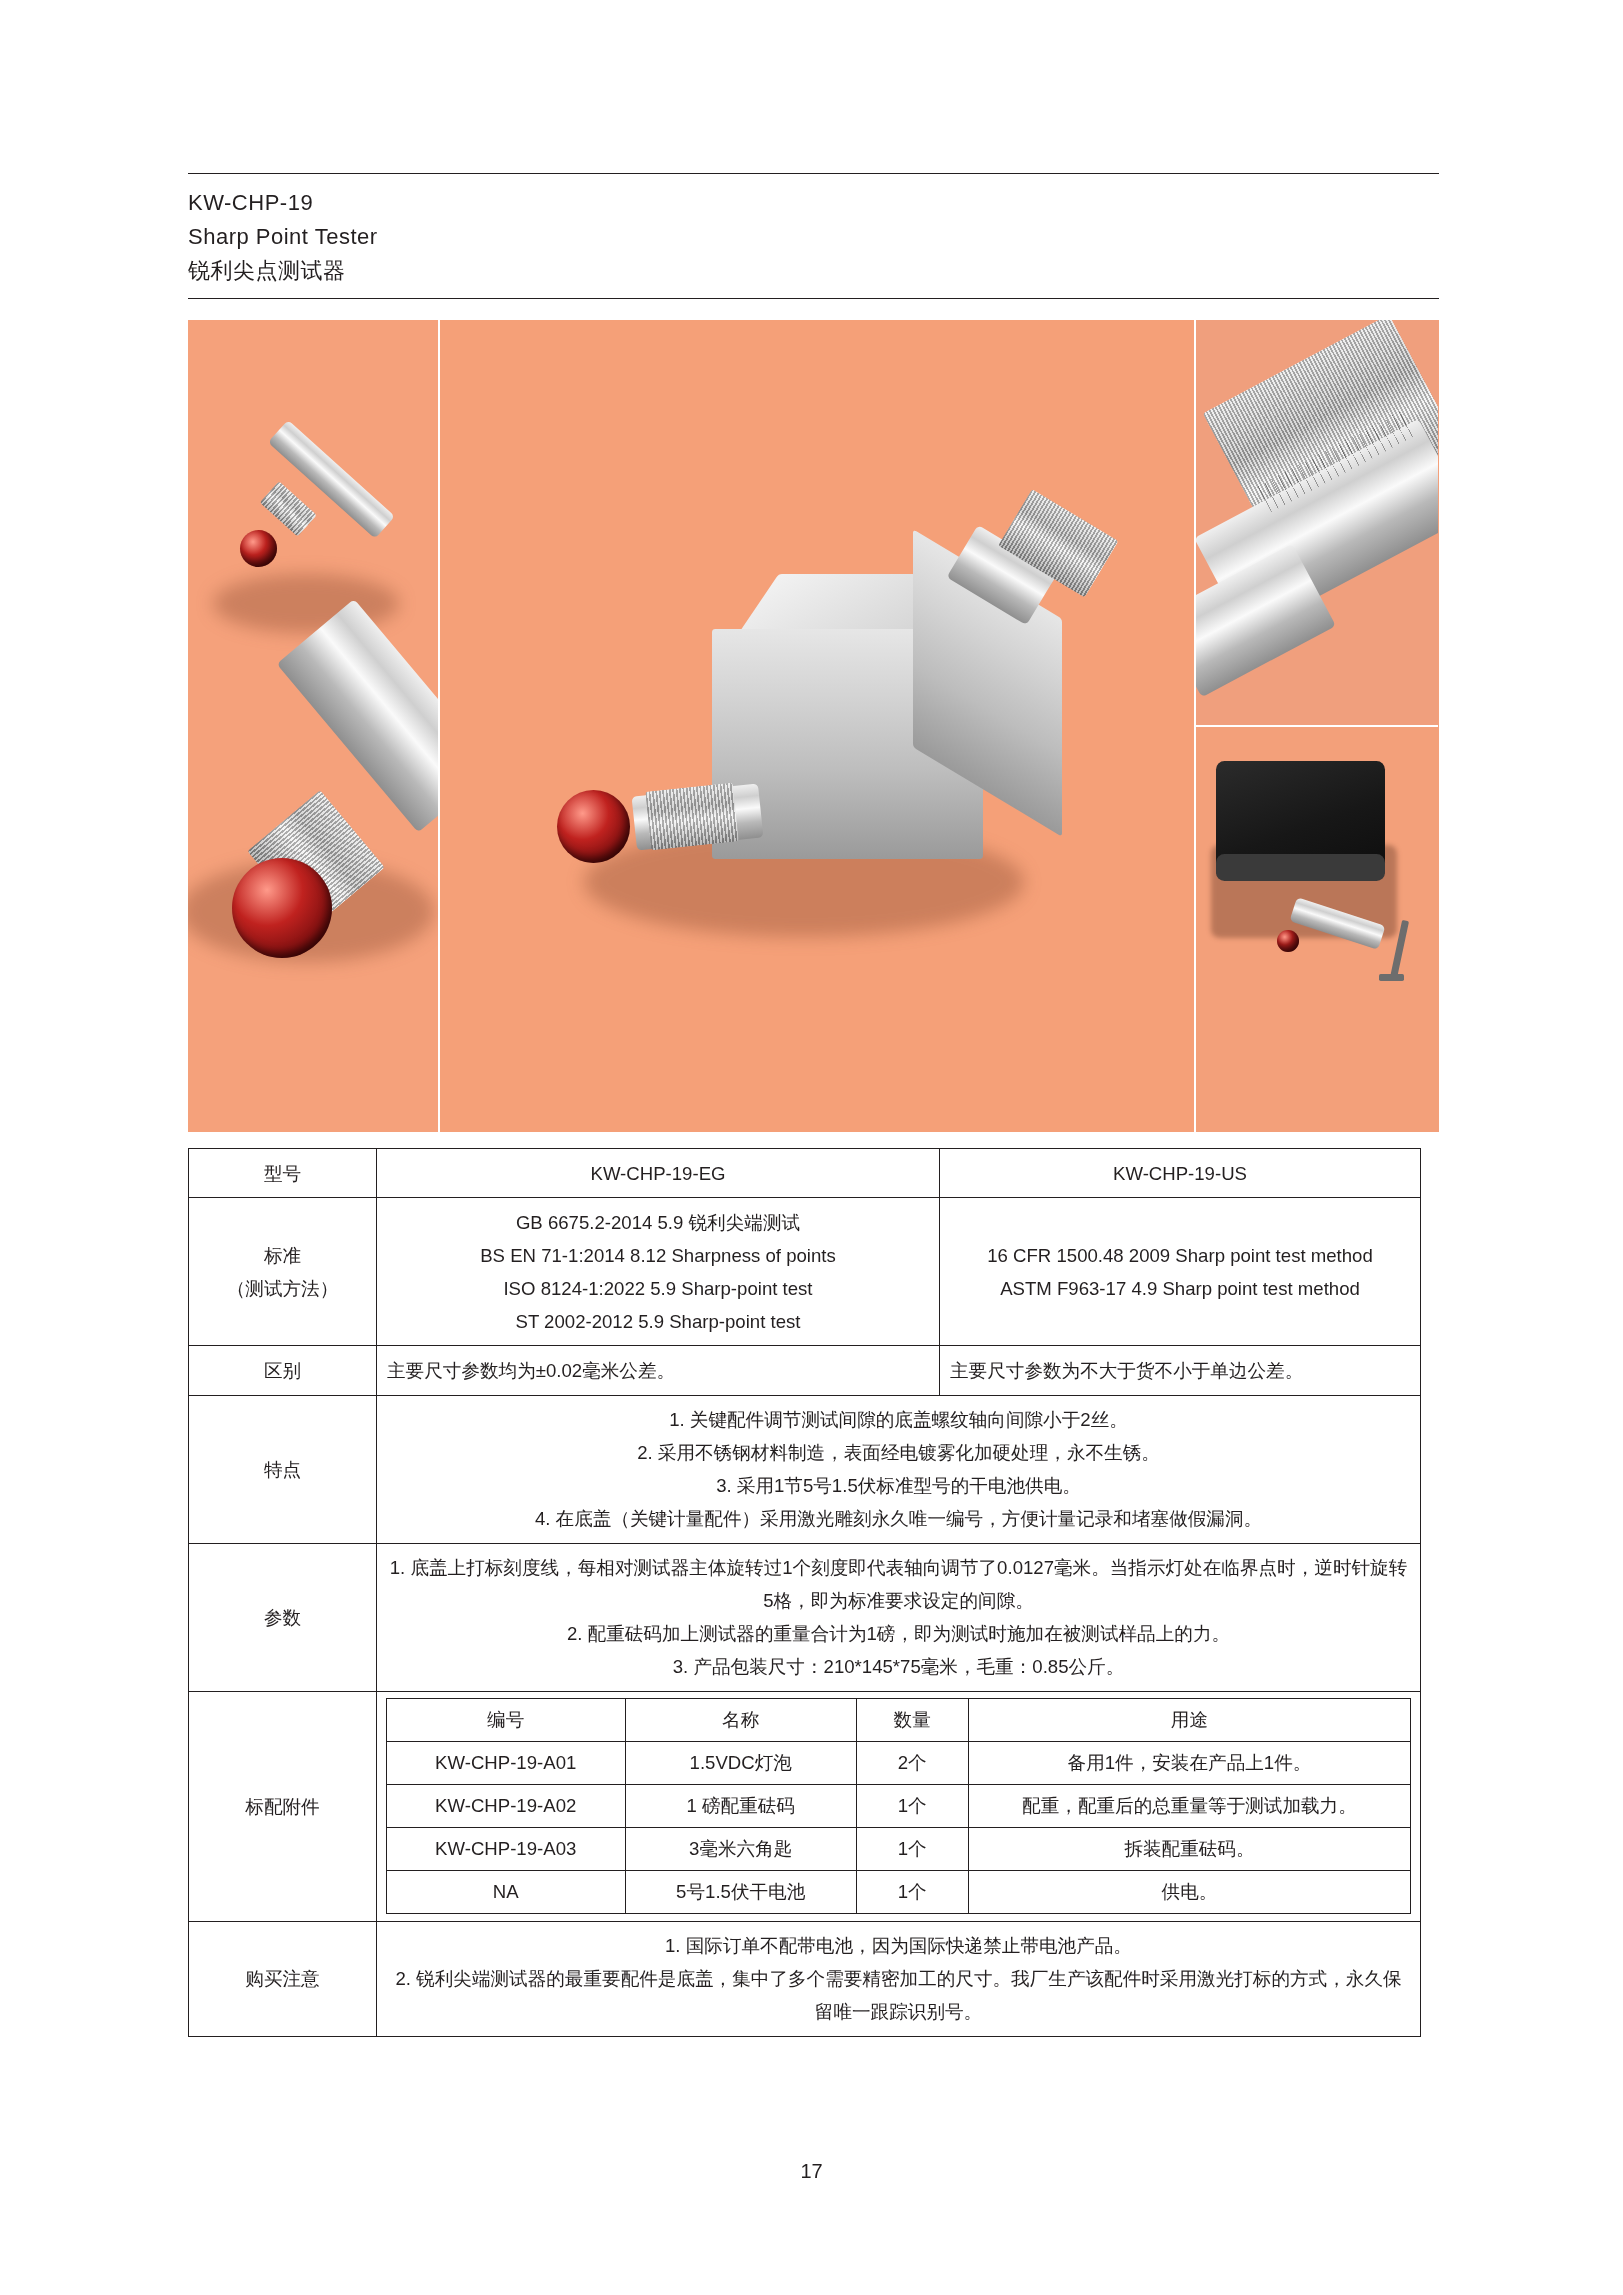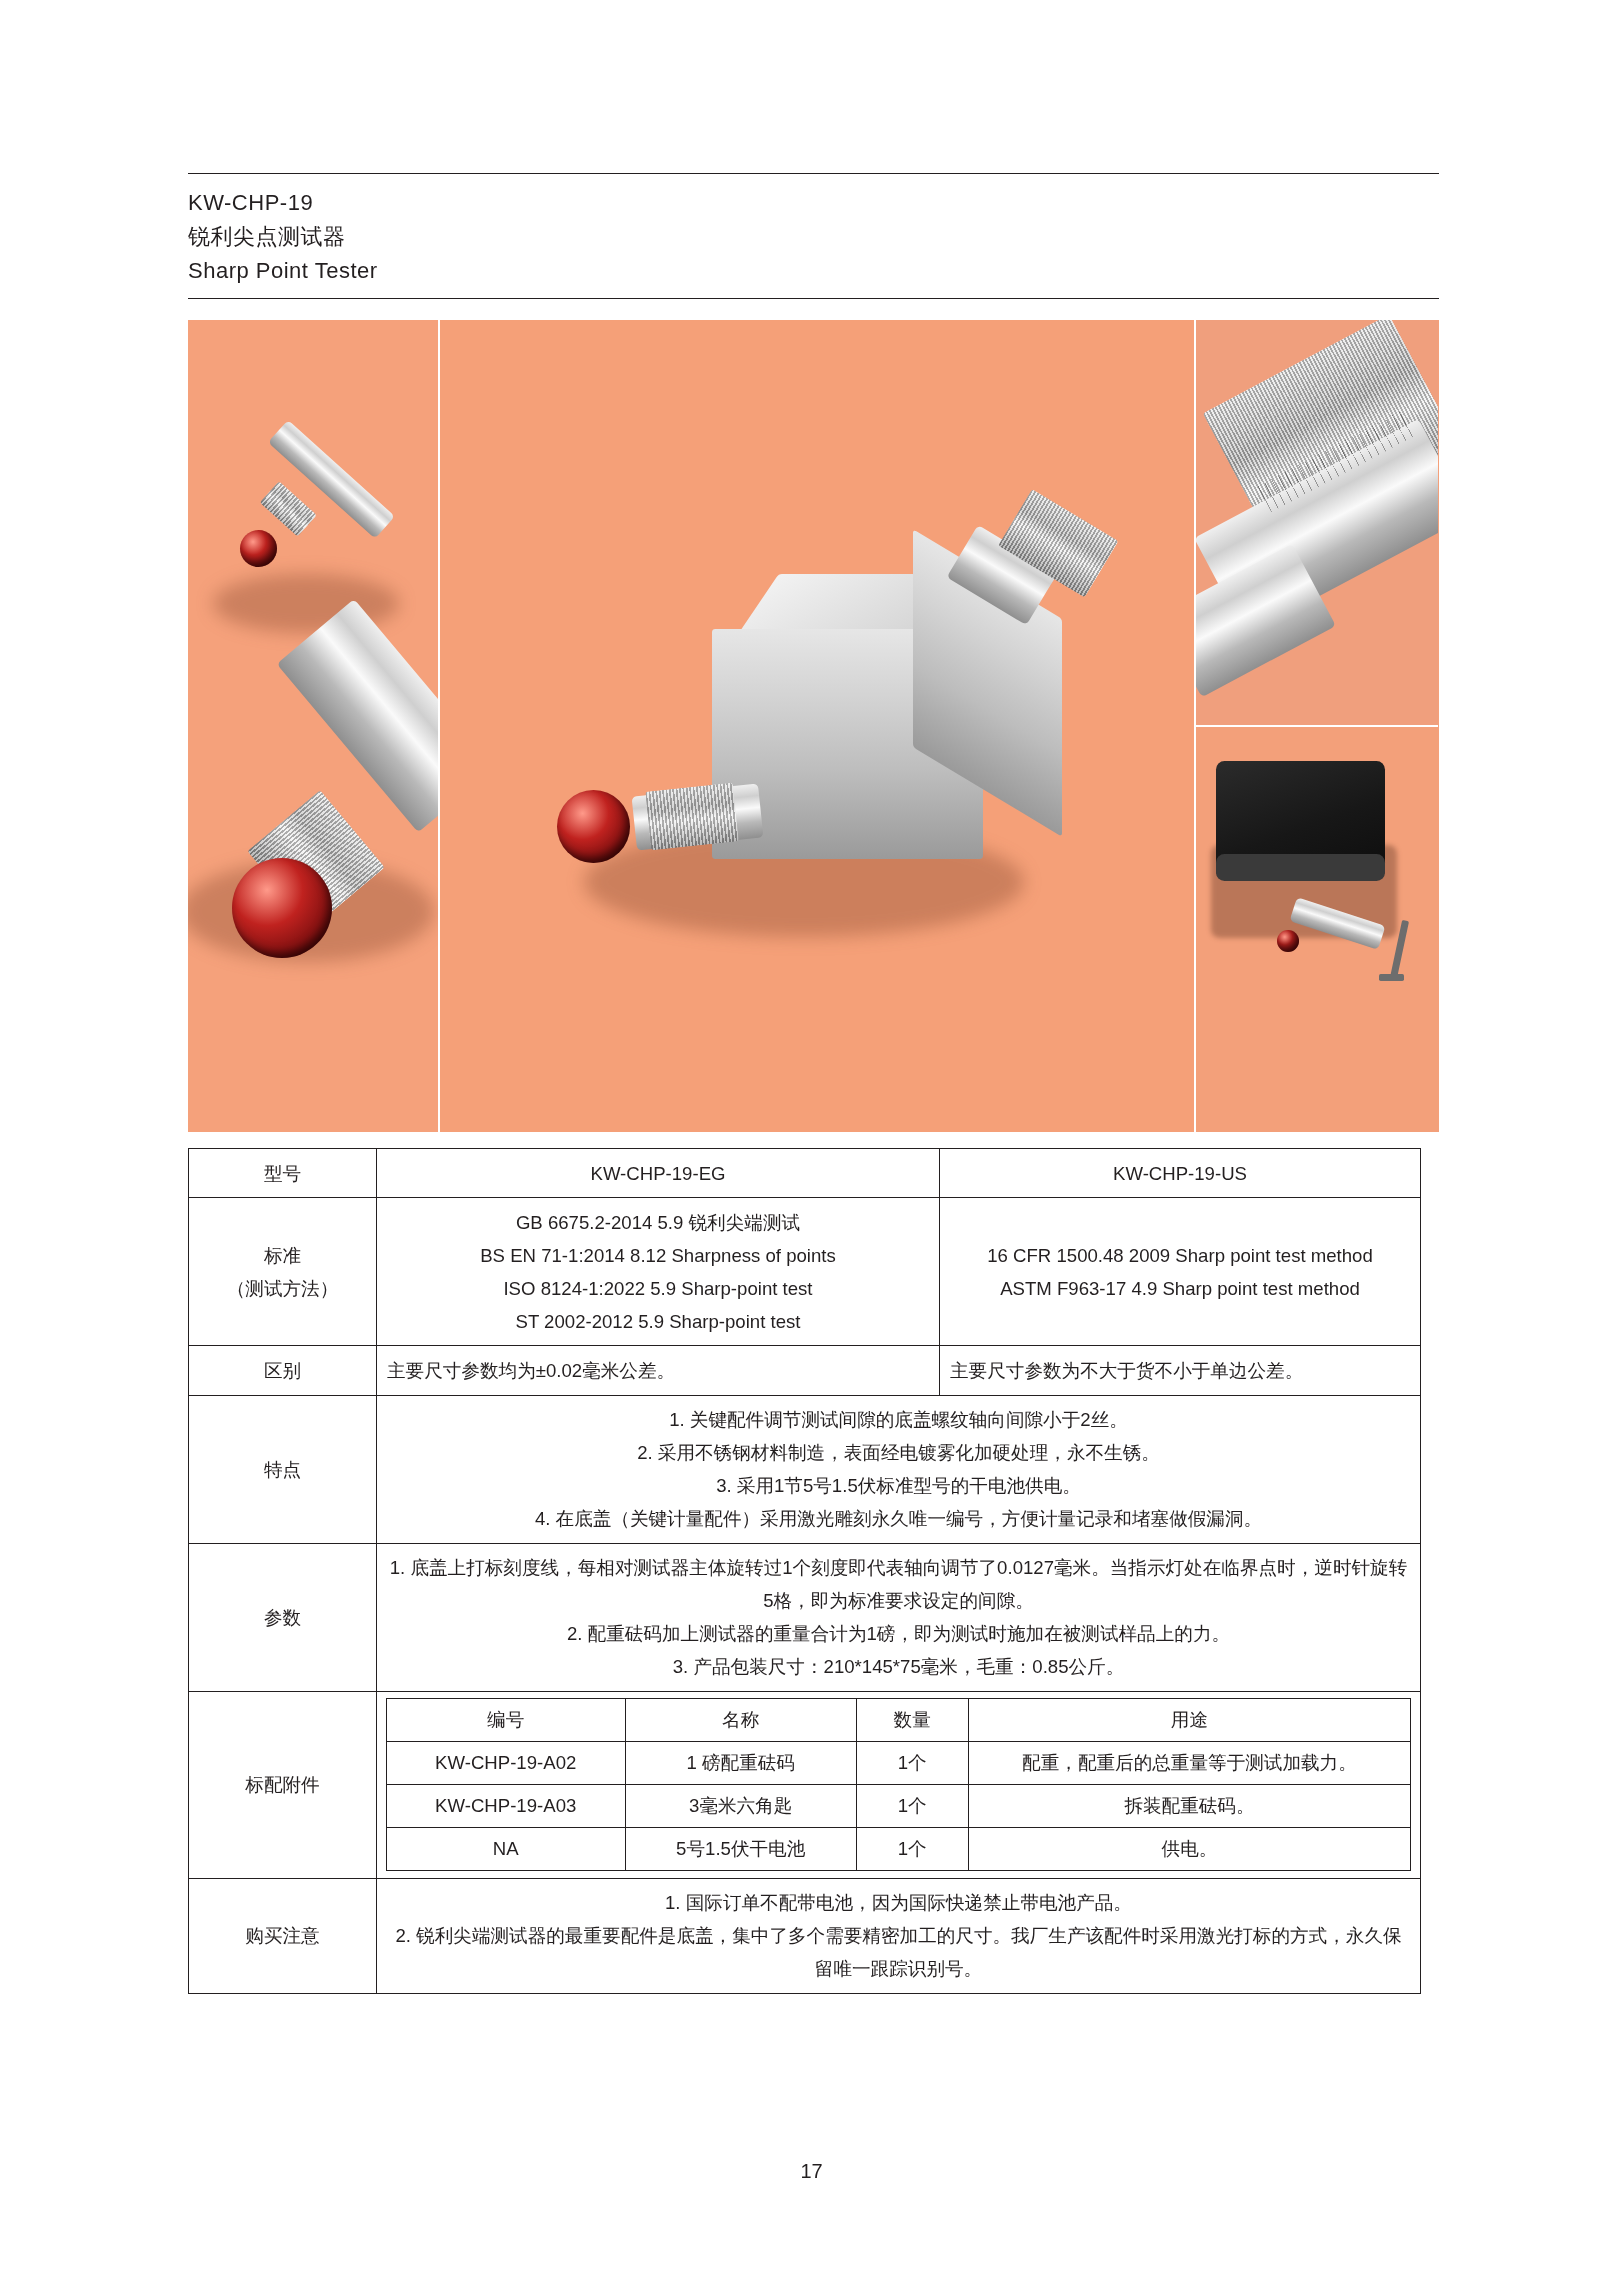--- a/index.html
+++ b/index.html
@@ -180,22 +180,22 @@
   .multi { white-space: pre-line; text-align: center; }
 </style>
 </head>
 <body>
 
 <div class="page">
   <div class="content">
 
     <div class="doc-header">
       <div class="line">KW-CHP-19</div>
+      <div class="line">Sharp Point Tester</div>
       <div class="line cn">锐利尖点测试器</div>
-      <div class="line">Sharp Point Tester</div>
     </div>
 
     <div class="photo-band">
 
       <div class="photo photo-left">
         <div class="shadow-soft" style="left:-8.5px; top:541px; width:254px; height:101px;"></div>
         <div class="shadow-soft" style="left:25px; top:254px; width:186px; height:59px;"></div>
 
         <div class="metal-rod" style="left:100px; top:100px; width:144px; height:30px; transform:rotate(42deg); transform-origin:left top;"></div>
         <div class="knurl" style="left:91px; top:161px; width:51px; height:29px; transform:rotate(42deg); transform-origin:left top;"></div>
@@ -281,20 +281,26 @@
           <td class="host" colspan="2">
             <table class="inner">
               <tbody>
                 <tr>
                   <td style="width:228px;">编号</td>
                   <td style="width:220px;">名称</td>
                   <td style="width:101px;">数量</td>
                   <td>用途</td>
                 </tr>
                 <tr>
+                  <td>KW-CHP-19-A01</td>
+                  <td>1.5VDC灯泡</td>
+                  <td>2个</td>
+                  <td>备用1件，安装在产品上1件。</td>
+                </tr>
+                <tr>
                   <td>KW-CHP-19-A02</td>
                   <td>1 磅配重砝码</td>
                   <td>1个</td>
                   <td>配重，配重后的总重量等于测试加载力。</td>
                 </tr>
                 <tr>
                   <td>KW-CHP-19-A03</td>
                   <td>3毫米六角匙</td>
                   <td>1个</td>
                   <td>拆装配重砝码。</td>

